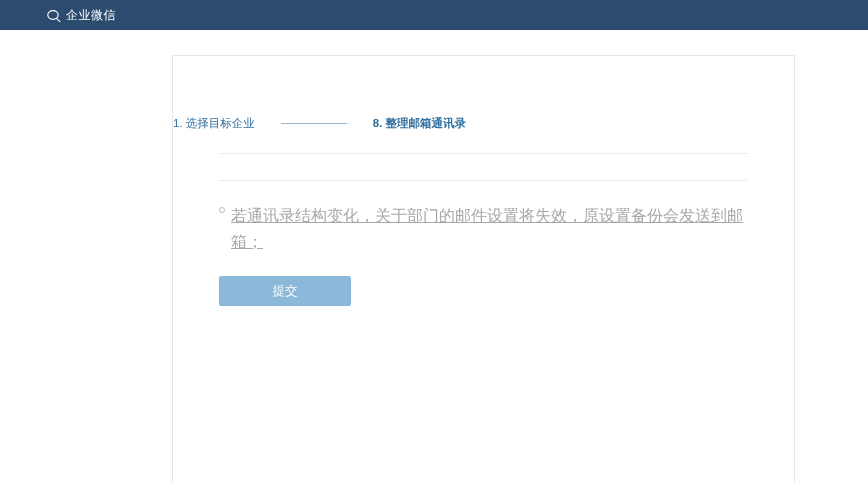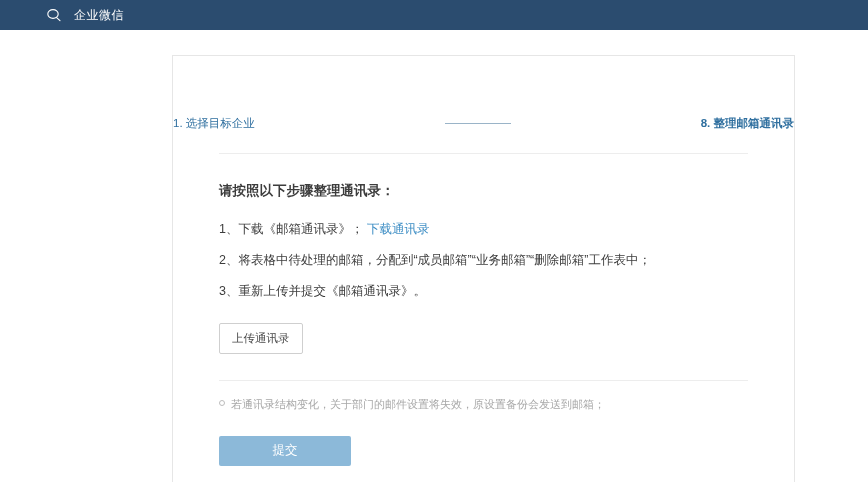--- a/index.html
+++ b/index.html
@@ -18,22 +18,22 @@
   .topbar {
     height: 30px;
     background: #2b4c6f;
     display: flex;
     align-items: center;
     padding-left: 46px;
     box-sizing: border-box;
   }
   .brand {
     display: flex;
-    align-items: flex-start;
-    gap: 12px;
+    align-items: flex-end;
+    gap: 4px;
   }
   .brand-icon {
     width: 16px;
     height: 16px;
     position: relative;
   }
   .brand-icon svg { display: block; }
   .brand-text {
     color: #ffffff;
     font-size: 12px;
@@ -54,21 +54,21 @@
     height: 438px;
     background: #ffffff;
     border: 1px solid #e6e6e6;
     box-sizing: border-box;
   }
 
   
   .steps {
     display: flex;
     align-items: center;
-    justify-content: space-between;
+    justify-content: flex-start;
     gap: 26px;
     padding-top: 60px;
     font-size: 11.5px;
     color: #3c7fb1;
   }
   .step-line {
     width: 66px;
     height: 1px;
     background: #9ab4c8;
   }
@@ -125,26 +125,27 @@
     font-family: "Liberation Sans", sans-serif;
   }
 
   .divider2 {
     margin: 26px 46px 0 46px;
     height: 1px;
     background: #ededed;
   }
 
   .note {
-    margin-top: 15px;
-    font-size: 11px;
+    margin-top: 22px;
+    font-size: 16px;
     color: #a8a8a8;
     line-height: 1.6;
     position: relative;
     padding-left: 12px;
+    text-decoration: underline;
   }
   .note-bullet {
     position: absolute;
     left: 0;
     top: 4px;
     width: 6px;
     height: 6px;
     border: 1px solid #bdbdbd;
     border-radius: 50%;
     box-sizing: border-box;
@@ -182,38 +183,20 @@
   <div class="card">
 
     <div class="steps">
       <span class="step active">1. 选择目标企业</span>
       <span class="step-line"></span>
       <span class="step current">8. 整理邮箱通讯录</span>
     </div>
 
     <div class="divider"></div>
 
-    <div class="content">
-      <div class="heading">请按照以下步骤整理通讯录：</div>
-
-      <div class="steps-list">
-        <div class="step-item">
-          <span>1、下载《邮箱通讯录》；</span>
-          <a class="inline-link" href="#">下载通讯录</a>
-        </div>
-        <div class="step-item">
-          <span>2、将表格中待处理的邮箱，分配到“成员邮箱”“业务邮箱”“删除邮箱”工作表中；</span>
-        </div>
-        <div class="step-item">
-          <span>3、重新上传并提交《邮箱通讯录》。</span>
-        </div>
-      </div>
-
-      <button class="upload-btn">上传通讯录</button>
-    </div>
 
     <div class="divider2"></div>
 
     <div class="content">
       <div class="note">
         <span class="note-bullet"></span>
         <span>若通讯录结构变化，关于部门的邮件设置将失效，原设置备份会发送到邮箱；</span><br>
       </div>
 
       <button class="submit-btn">提交</button>

